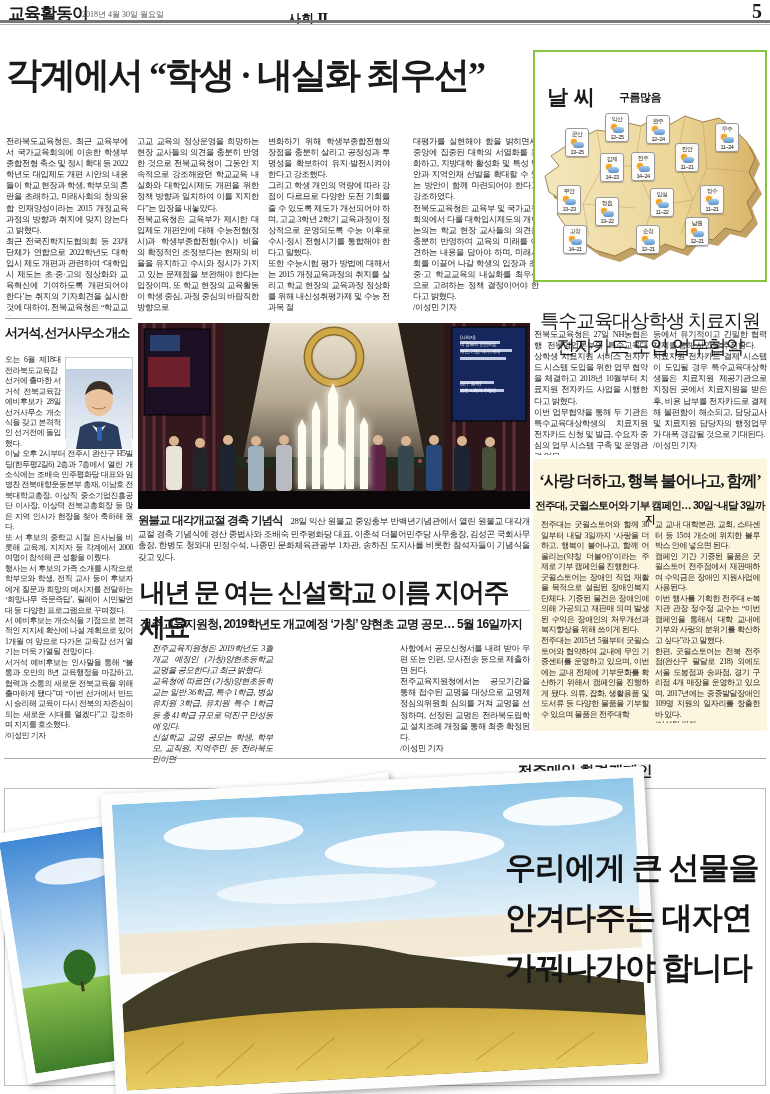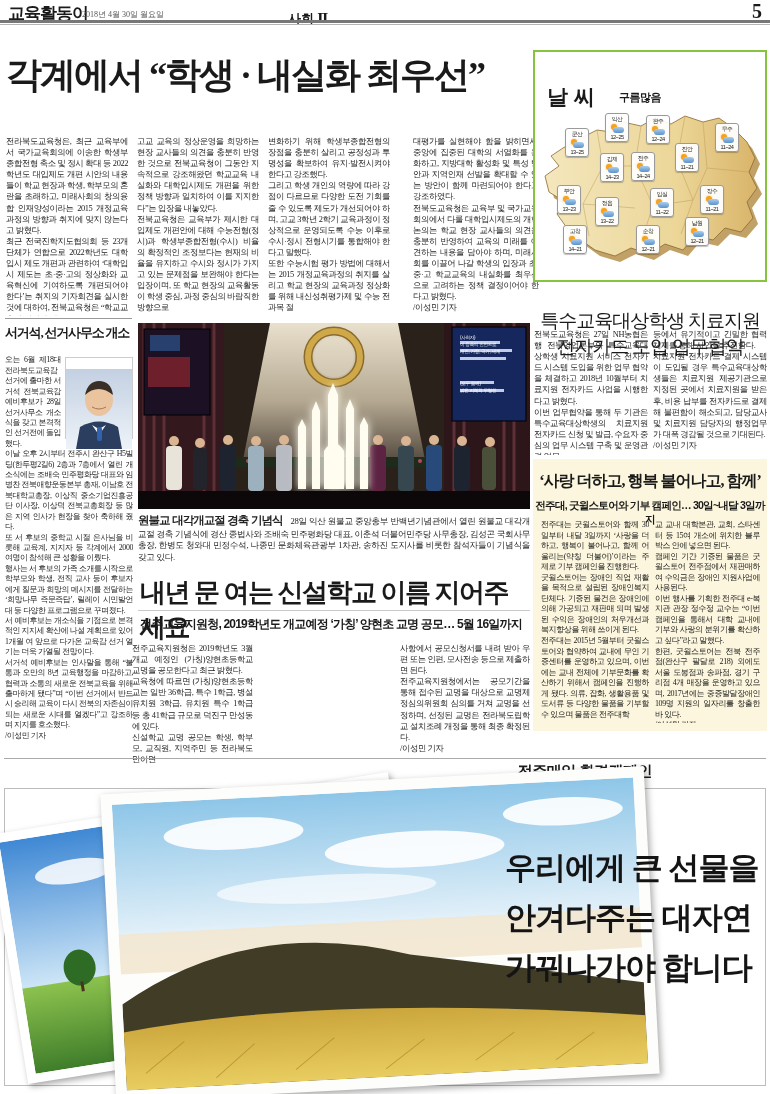--- a/index.html
+++ b/index.html
@@ -61,21 +61,21 @@
   .overlaytext{position:absolute;color:#fff;font-size:4.6px;line-height:1.5;width:80px;
                font-family:"Liberation Sans",sans-serif;letter-spacing:-0.3px;opacity:.95;}
   .caption{left:138px;top:513px;width:392px;font-size:8.6px;line-height:1.35;text-align:justify;
            letter-spacing:-0.3px;word-break:break-all;color:#222;}
   .caption b{font-size:11.5px;letter-spacing:-1px;font-family:"Liberation Sans",sans-serif;margin-right:8px;}
 
   
   .a2head{left:140px;top:575px;width:392px;font-size:26px;font-weight:bold;letter-spacing:-1.5px;}
   .a2rule{left:138px;top:610px;width:392px;height:1px;background:#c9c9c9;}
   .a2sub{left:140px;top:616px;width:392px;font-size:12px;font-weight:bold;letter-spacing:-0.8px;font-family:"Liberation Sans",sans-serif;}
-  .a2col1{left:132px;top:643px;width:121px;height:130px;}
+  .a2col1{left:152px;top:643px;width:121px;height:130px;font-style:italic;}
   .a2col2{left:270px;top:643px;width:121px;height:130px;}
   .a2col3{left:400px;top:643px;width:130px;height:130px;}
 
   
   .cdiv{left:4px;top:758px;width:762px;height:1px;background:#aaa;}
   .cbox{left:4px;top:788px;width:762px;height:298px;border:1px solid #bdbdbd;box-sizing:border-box;}
   .ctitle{right:118px;top:762px;font-size:15px;font-weight:bold;letter-spacing:-0.5px;font-family:"Liberation Sans",sans-serif;}
   .photoA{left:6px;top:802px;width:404px;height:252px;background:#fff;padding:9px;box-sizing:border-box;
           transform:rotate(-9deg);box-shadow:2px 3px 6px rgba(0,0,0,.35);}
   .photoB{left:108px;top:780px;width:544px;height:308px;background:#fdfdfb;padding:11px;box-sizing:border-box;

